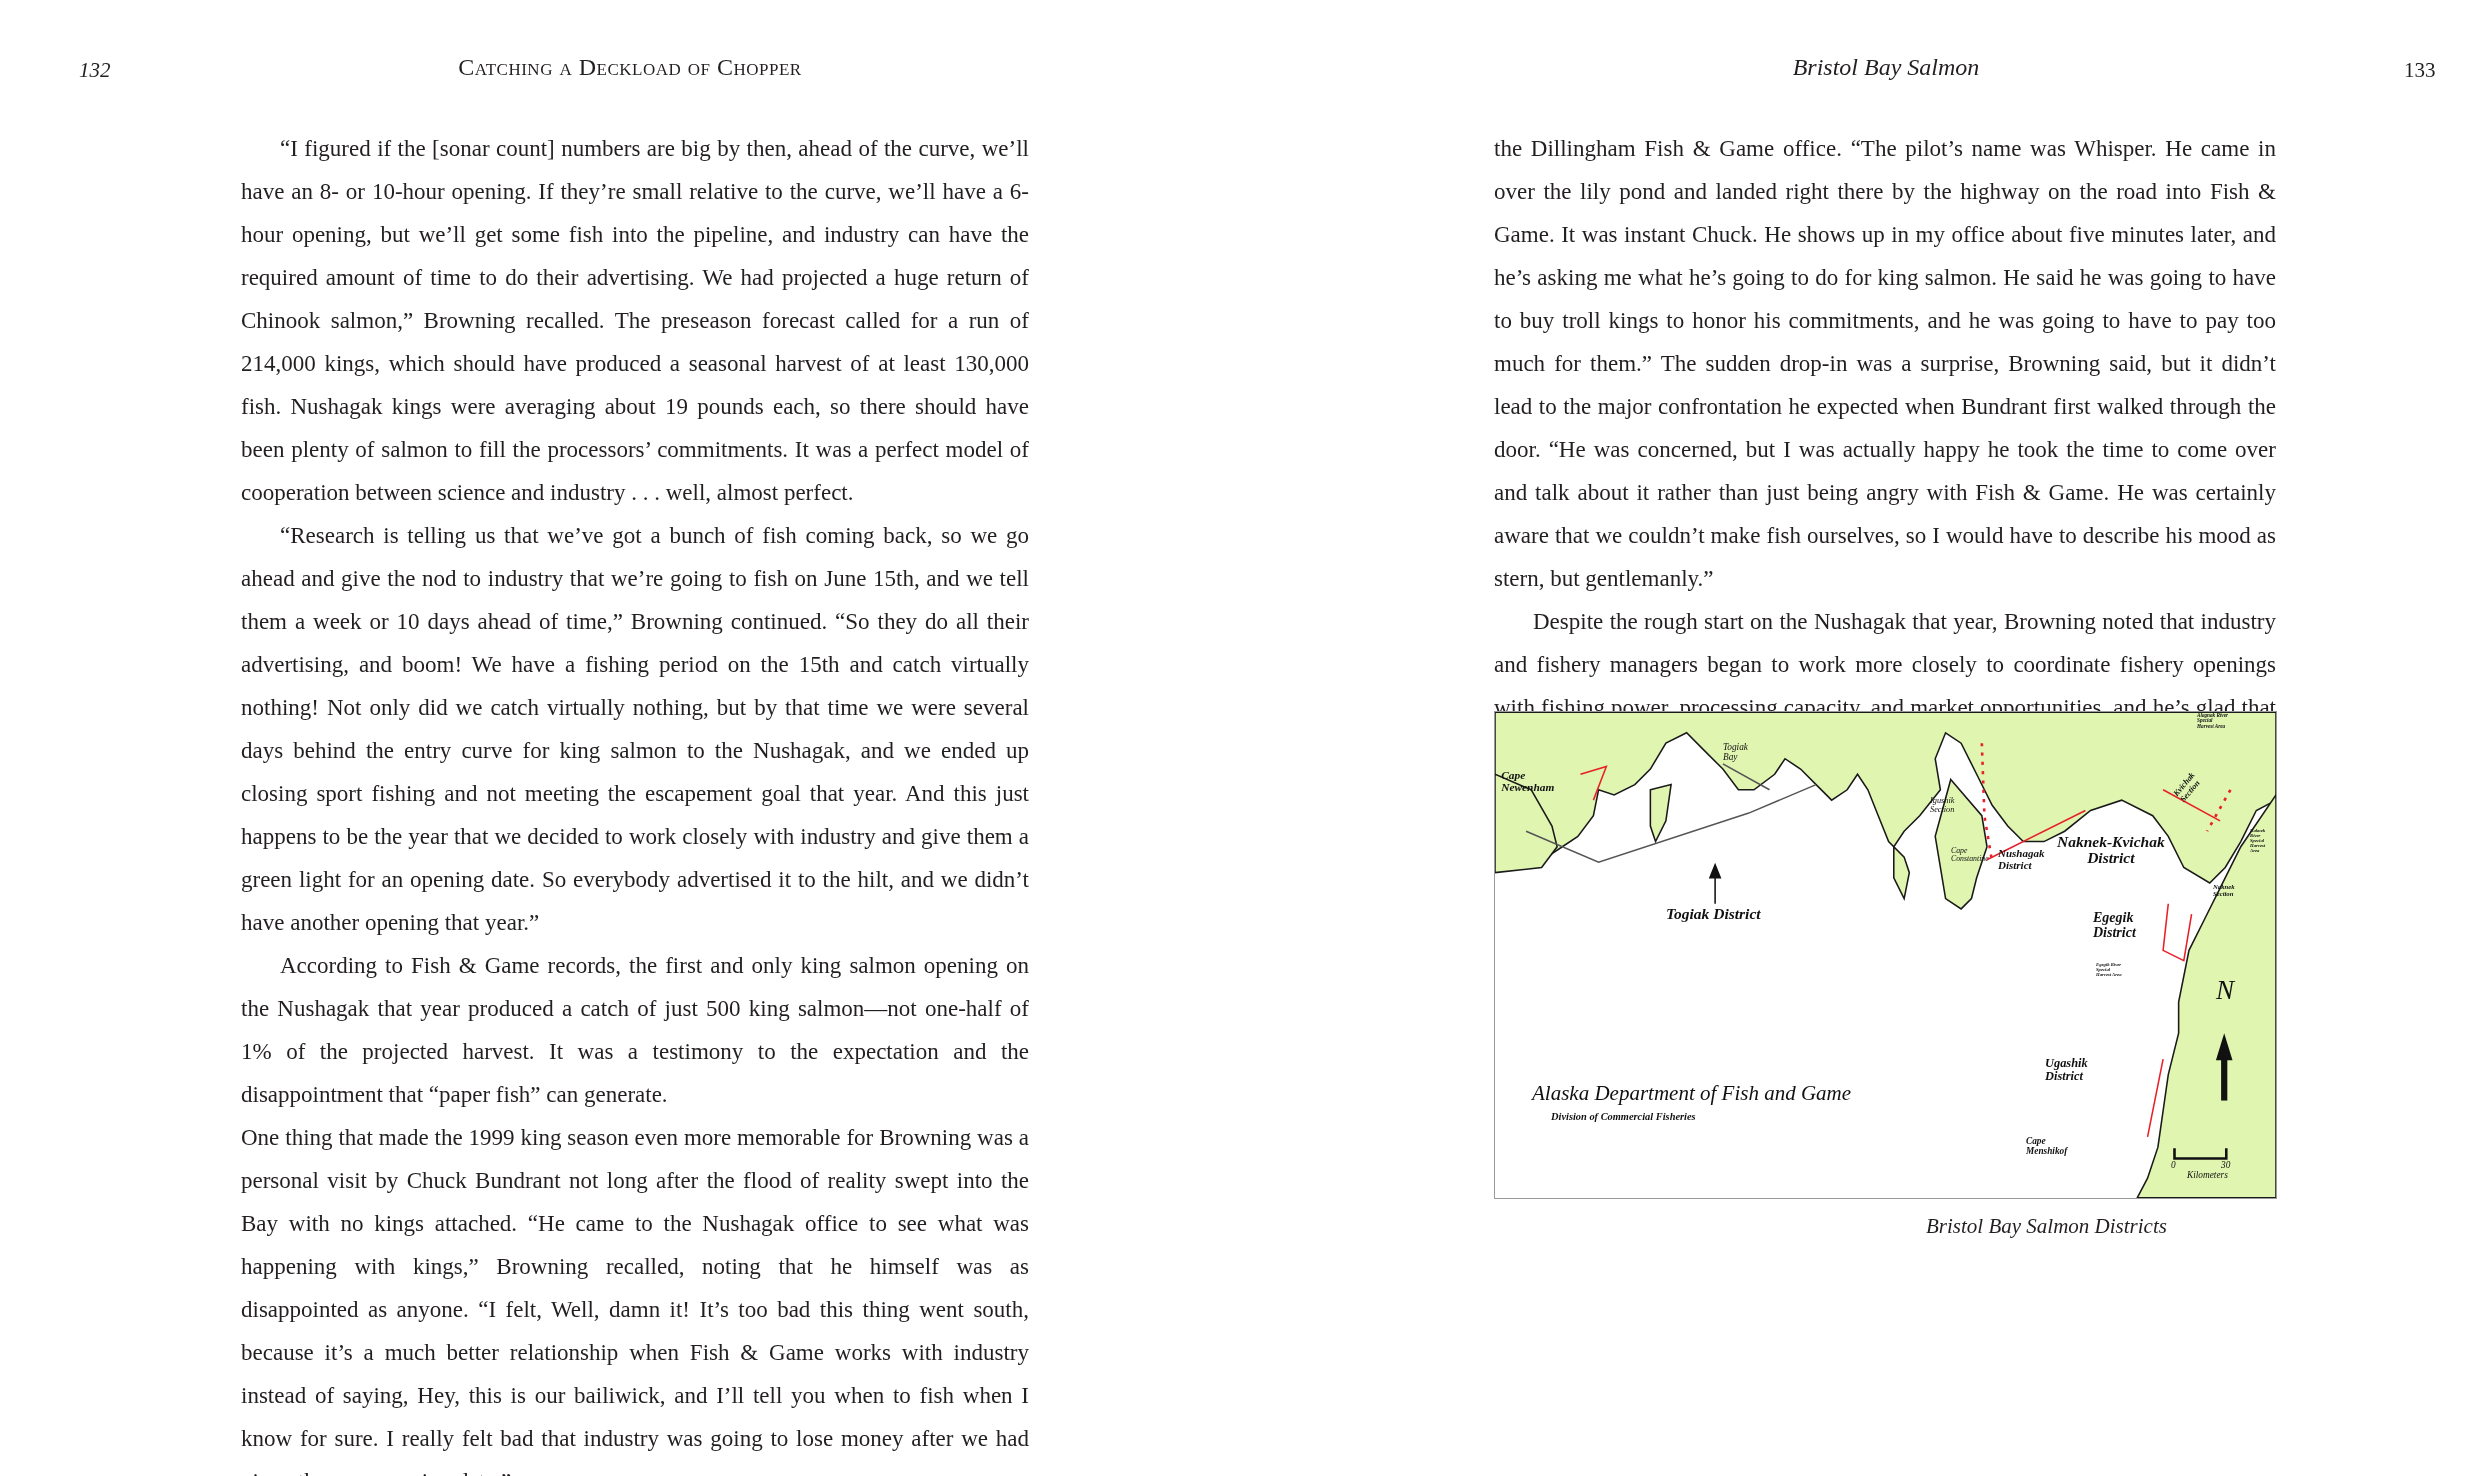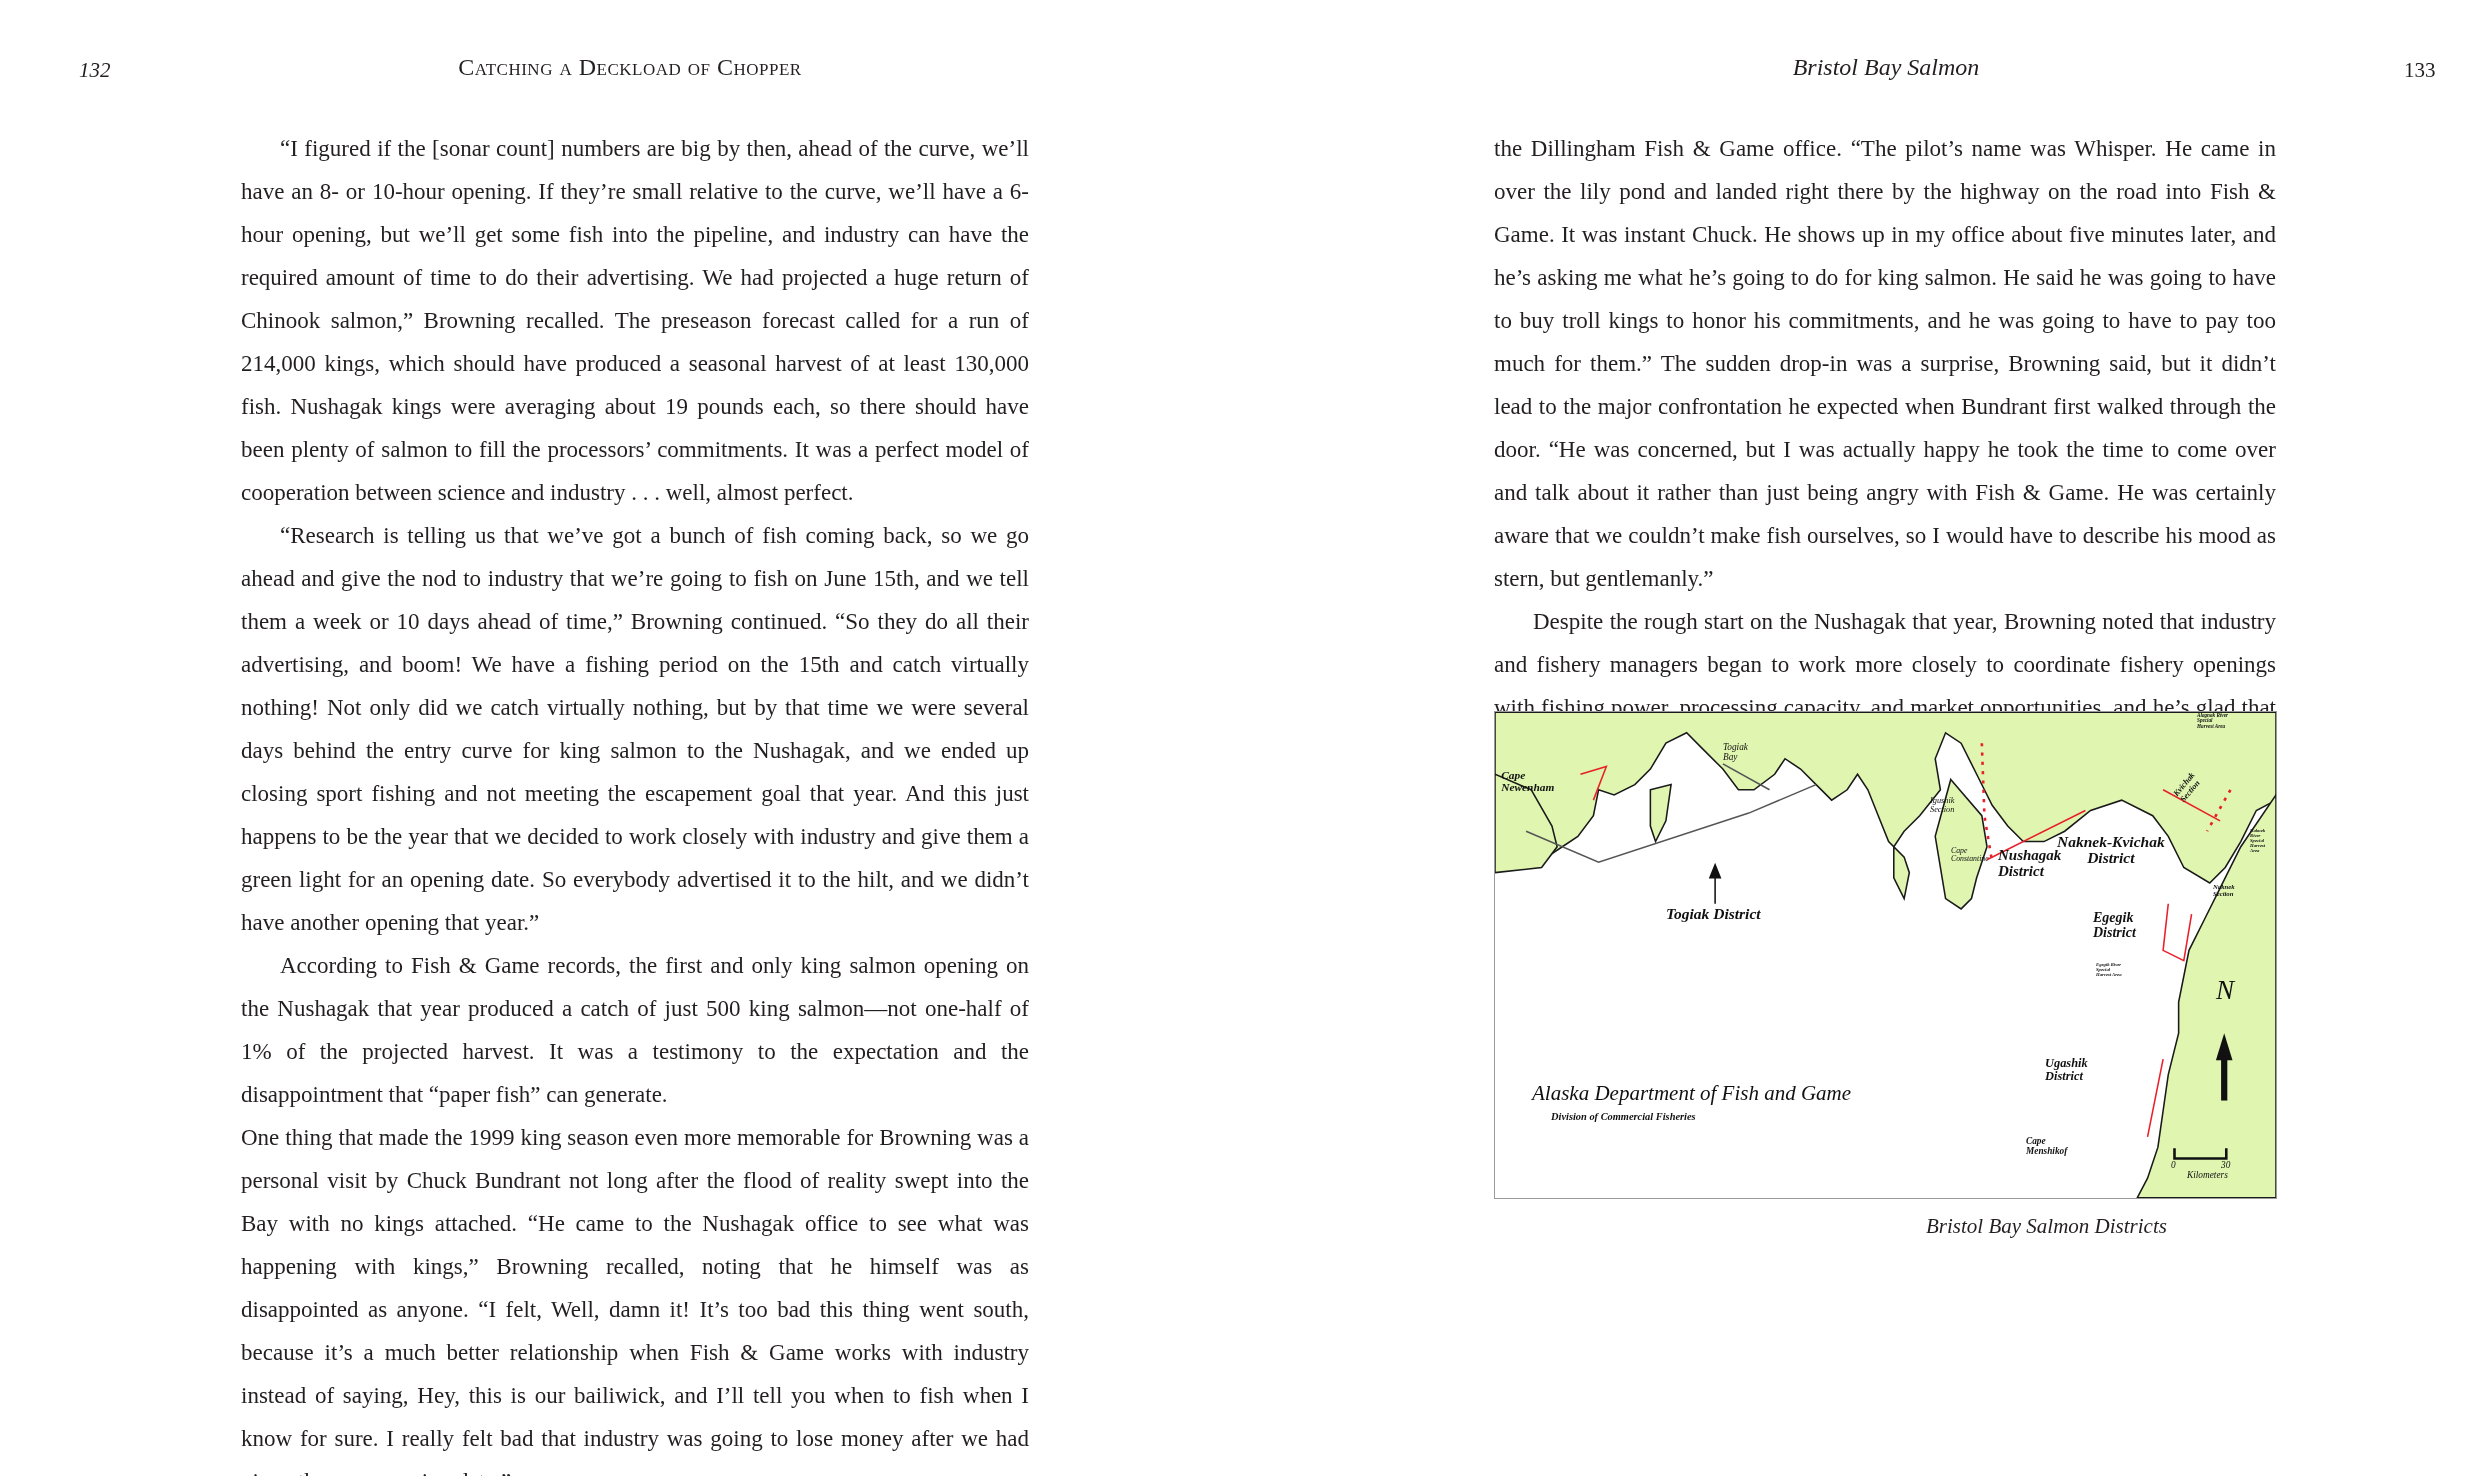--- a/index.html
+++ b/index.html
@@ -74,21 +74,21 @@
     <g stroke="#111" stroke-width="5" fill="none">
       <polyline points="1312,842 1312,862 1412,862 1412,842"></polyline>
     </g>
   </svg>
 
   <div class="ml" style="left:6.2px; top:58px; font-size:11.4px;"><span>Cape</span><br><span>Newenham</span></div>
   <div class="ml" style="left:228px; top:31px; font-size:9.3px; font-weight:normal;"><span>Togiak</span><br><span>Bay</span></div>
   <div class="ml" style="left:171px; top:194px; font-size:15.5px;">Togiak District</div>
   <div class="ml" style="left:435px; top:85px; font-size:8.3px; font-weight:normal;"><span>Igushik</span><br><span>Section</span></div>
   <div class="ml" style="left:456px; top:135px; font-size:7.8px; font-weight:normal;"><span>Cape</span><br><span>Constantine</span></div>
-  <div class="ml" style="left:503px; top:136px; font-size:15px;"><span>Nushagak</span><br><span>District</span></div>
+  <div class="ml" style="left:503px; top:136px; font-size:11px;"><span>Nushagak</span><br><span>District</span></div>
   <div class="ml" style="left:679px; top:67px; font-size:8.3px; transform:rotate(-50deg);"><span>Kvichak</span><br><span>Section</span></div>
   <div class="ml" style="left:562px; top:122px; font-size:15.5px; text-align:center;"><span>Naknek-Kvichak</span><br><span>District</span></div>
   <div class="ml" style="left:702px; top:1px; font-size:5.2px;"><span>Alagnak River</span><br><span>Special</span><br><span>Harvest Area</span></div>
   <div class="ml" style="left:755px; top:117px; font-size:4.7px;"><span>Naknek</span><br><span>River</span><br><span>Special</span><br><span>Harvest</span><br><span>Area</span></div>
   <div class="ml" style="left:718px; top:171px; font-size:6.7px;"><span>Naknek</span><br><span>Section</span></div>
   <div class="ml" style="left:598px; top:199px; font-size:14px;"><span>Egegik</span><br><span>District</span></div>
   <div class="ml" style="left:601px; top:251px; font-size:4.7px;"><span>Egegik River</span><br><span>Special</span><br><span>Harvest Area</span></div>
   <div class="ml" style="left:550px; top:345px; font-size:12.4px;"><span>Ugashik</span><br><span>District</span></div>
   <div class="ml" style="left:531px; top:425px; font-size:9.3px;"><span>Cape</span><br><span>Menshikof</span></div>
   <div class="ml" style="left:721px; top:264px; font-size:27px; font-weight:normal;">N</div>

